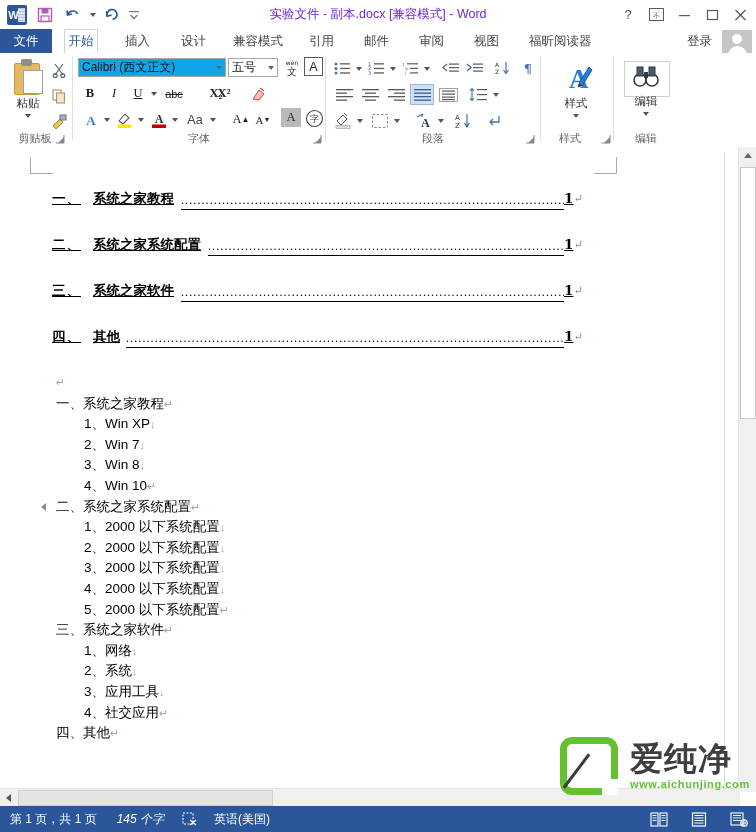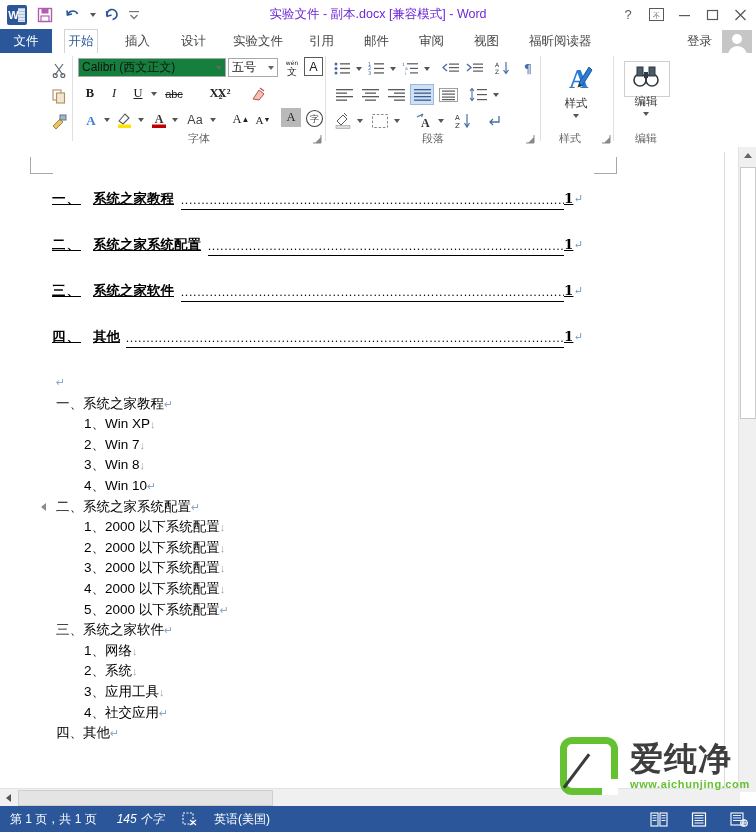--- a/index.html
+++ b/index.html
@@ -116,21 +116,21 @@
     background:#fff; border:1px solid #a0a0a0;
   }
   .paste-label { font-size:11.5px; color:#333; margin-top:1px; }
   .caret-dn { width:0;height:0;border-left:3.5px solid transparent;border-right:3.5px solid transparent;border-top:4px solid #555; margin-top:3px;}
 
   .mini-btn { position:absolute; width:22px; height:22px; display:flex; align-items:center; justify-content:center; }
 
   
   .fontname {
     position:absolute; left:78px; top:5px; width:148px; height:19px;
-    border:1px solid #a9a9a9; background:#15803d; font-size:12px; color:#111;
+    border:1px solid #a9a9a9; background:#0ea5e9; font-size:12px; color:#111;
     display:flex; align-items:center; padding-left:3px; box-sizing:border-box;
   }
   .fontsize {
     position:absolute; left:228px; top:5px; width:50px; height:19px;
     border:1px solid #a9a9a9; background:#fff; font-size:12px; color:#111;
     display:flex; align-items:center; padding-left:3px; box-sizing:border-box;
   }
   .cbx-arrow {
     position:absolute; right:3px; top:50%; margin-top:-2px;
     width:0;height:0;border-left:3.5px solid transparent;border-right:3.5px solid transparent;border-top:4px solid #666;
@@ -324,32 +324,50 @@
       </div>
     </div>
   </div>
 
   <div class="tabsrow">
     <div class="tabs-bg"></div>
     <div class="tab-file">文件</div>
     <div class="tab active" style="left:64px;width:34px;">开始</div>
     <div class="tab" style="left:116px;">插入</div>
     <div class="tab" style="left:172px;">设计</div>
-    <div class="tab" style="left:224px;">实验文件</div>
+    <div class="tab" style="left:224px;">兼容模式</div>
     <div class="tab" style="left:300px;">引用</div>
     <div class="tab" style="left:355px;">邮件</div>
     <div class="tab" style="left:410px;">审阅</div>
     <div class="tab" style="left:465px;">视图</div>
     <div class="tab" style="left:520px;">福昕阅读器</div>
     <div class="signin">登录</div>
     <div class="avatar"></div>
   </div>
 
   <div class="ribbon">
 
+    <div class="rgroup" style="left:0;width:70px;">
+      <div class="paste-btn">
+        <div class="clip-ico">
+          <div class="clip-board"></div>
+          <div class="clip-clip"></div>
+          <div class="clip-page"></div>
+        </div>
+        <div class="paste-label">粘贴</div>
+        <div class="caret-dn"></div>
+      </div>
+      <div class="rglabel">剪贴板</div>
+      <div class="launch" style="left:56px;">
+        <svg width="9" height="9" viewBox="0 0 9 9">
+            <path d="M0 8 L8 8 L8 0" stroke="#888" stroke-width="1" fill="none"></path>
+            <path d="M2 8 L8 8 L8 2 Z" fill="#888"></path>
+          </svg>
+      </div>
+    </div>
 
     <div class="mini-btn" style="left:48px;top:6px;">
       <svg width="15" height="15" viewBox="0 0 15 15">
         <path d="M3 1 L11 12 M11 1 L3 12" stroke="#5c6670" stroke-width="1.2" fill="none"></path>
         <circle cx="3.2" cy="12.6" r="2" fill="none" stroke="#5c6670" stroke-width="1.2"></circle>
         <circle cx="10.8" cy="12.6" r="2" fill="none" stroke="#5c6670" stroke-width="1.2"></circle>
       </svg>
     </div>
     <div class="mini-btn" style="left:48px;top:32px;">
       <svg width="15" height="15" viewBox="0 0 15 15">

